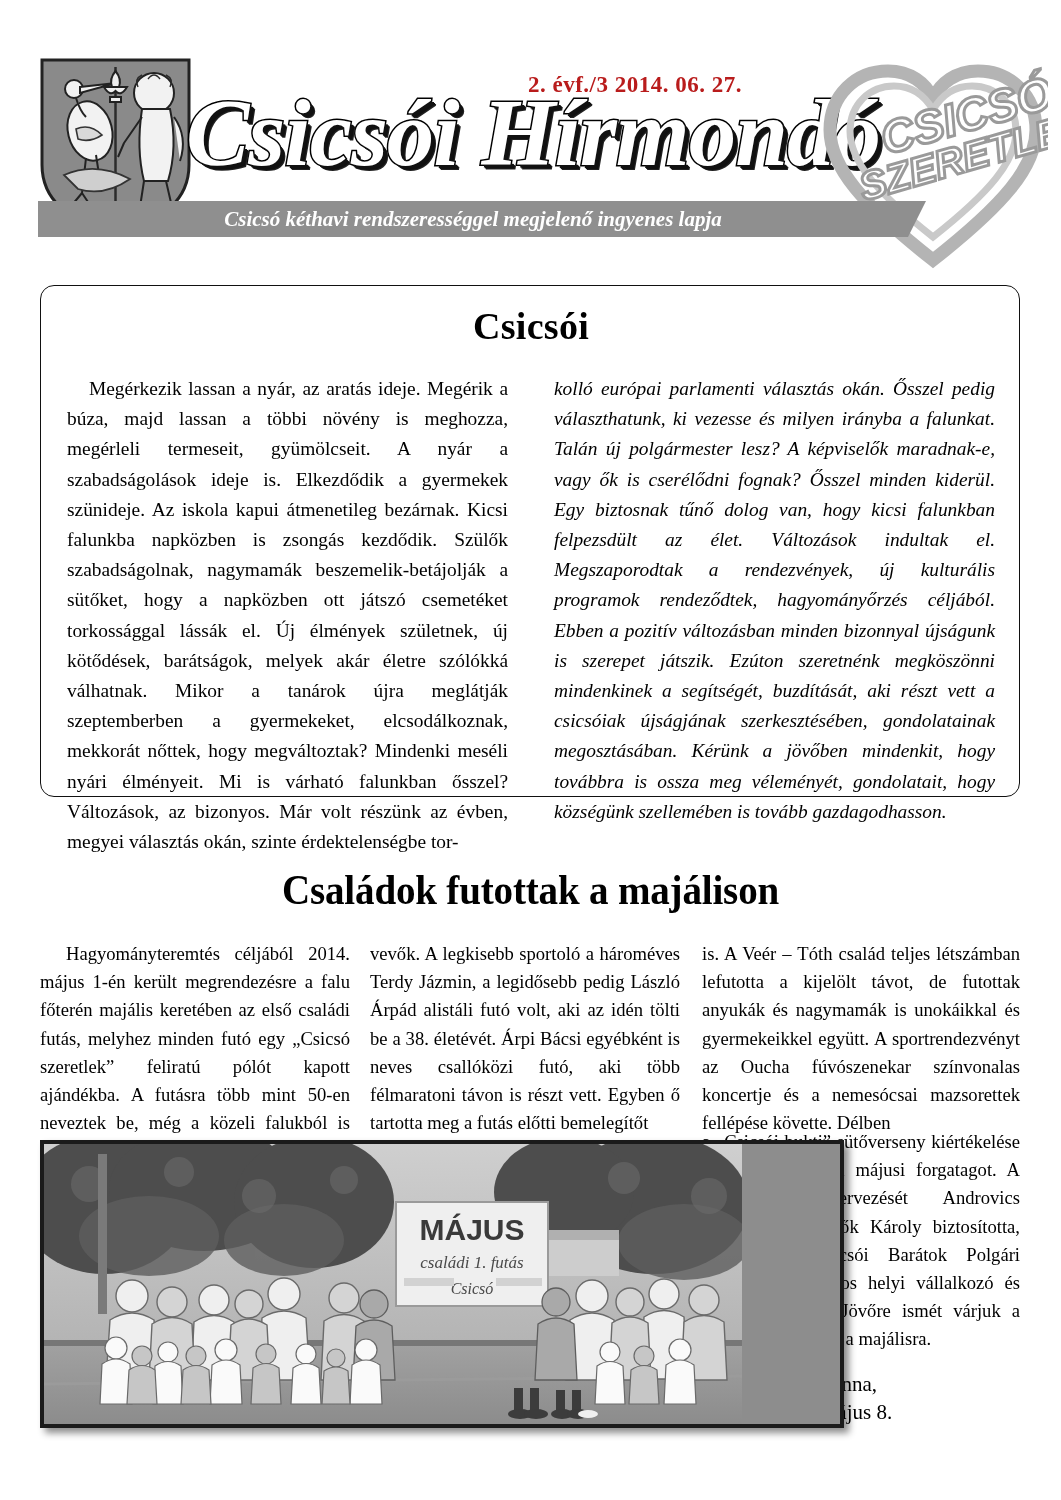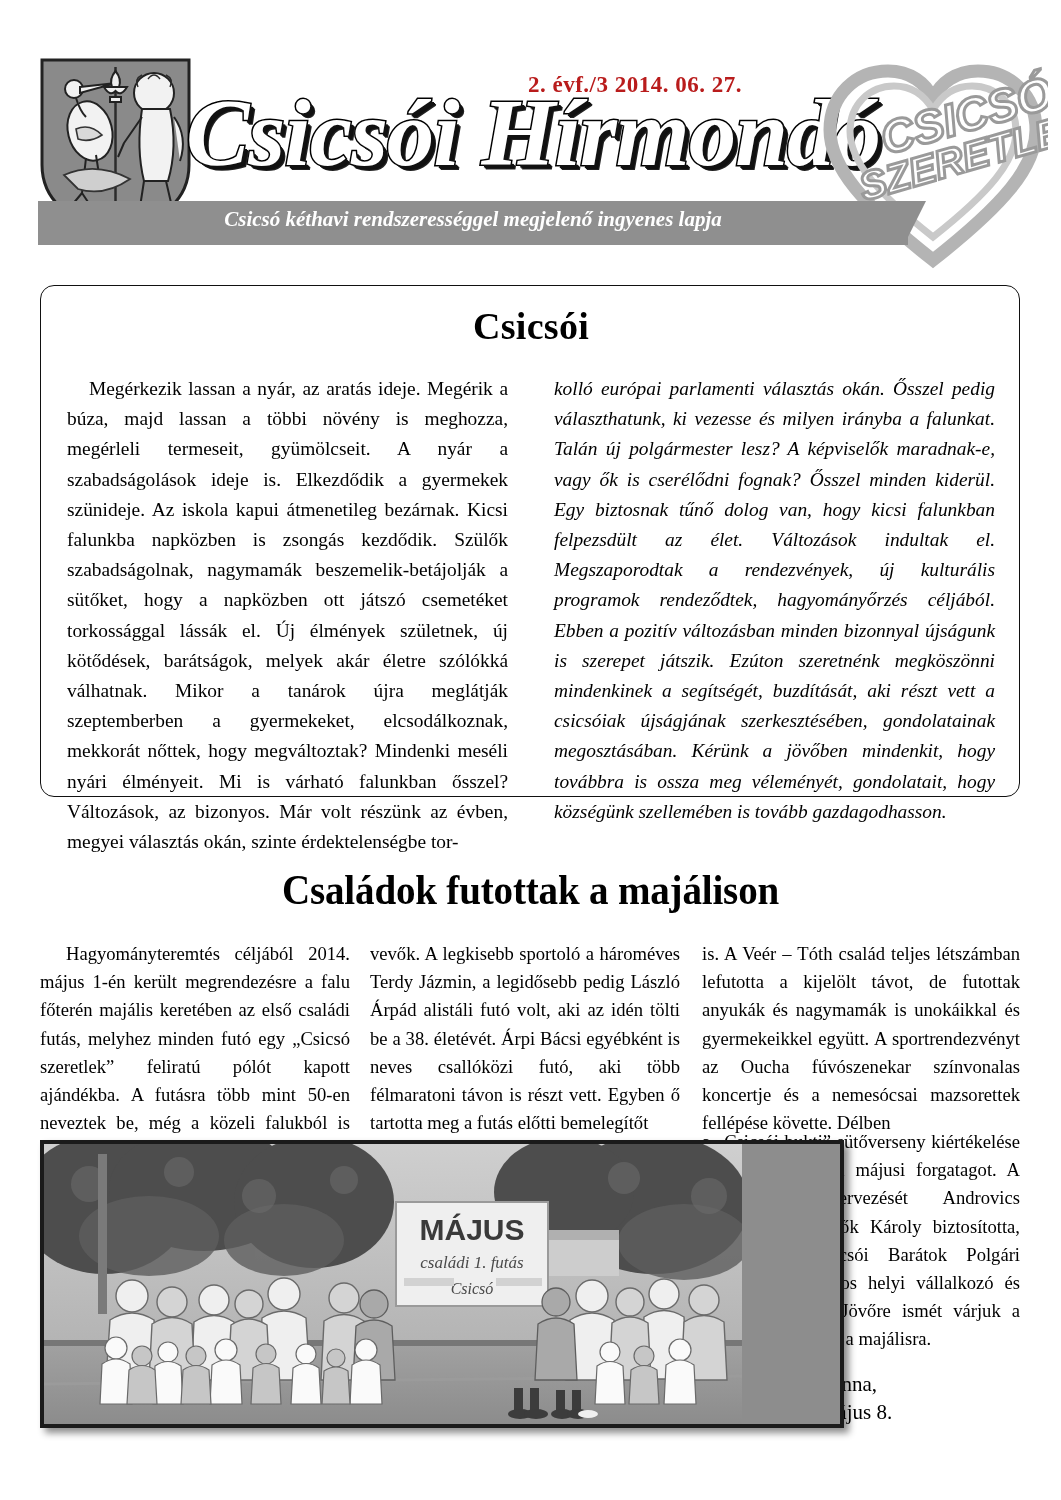--- a/index.html
+++ b/index.html
@@ -59,21 +59,21 @@
     letter-spacing: 0.5px;
     color: #b91c1c;
     white-space: nowrap;
     z-index: 6;
   }
 
   
   .subtitle-bar {
     position: absolute;
     left: 38px; top: 201px;
-    width: 870px; height: 44px;
+    width: 870px; height: 36px;
     background: #8f8f8f;
     z-index: 3;
   }
   .subtitle-bar:after {
     content: "";
     position: absolute;
     right: -18px; top: 0;
     border-top: 36px solid #8f8f8f;
     border-right: 18px solid transparent;
   }

